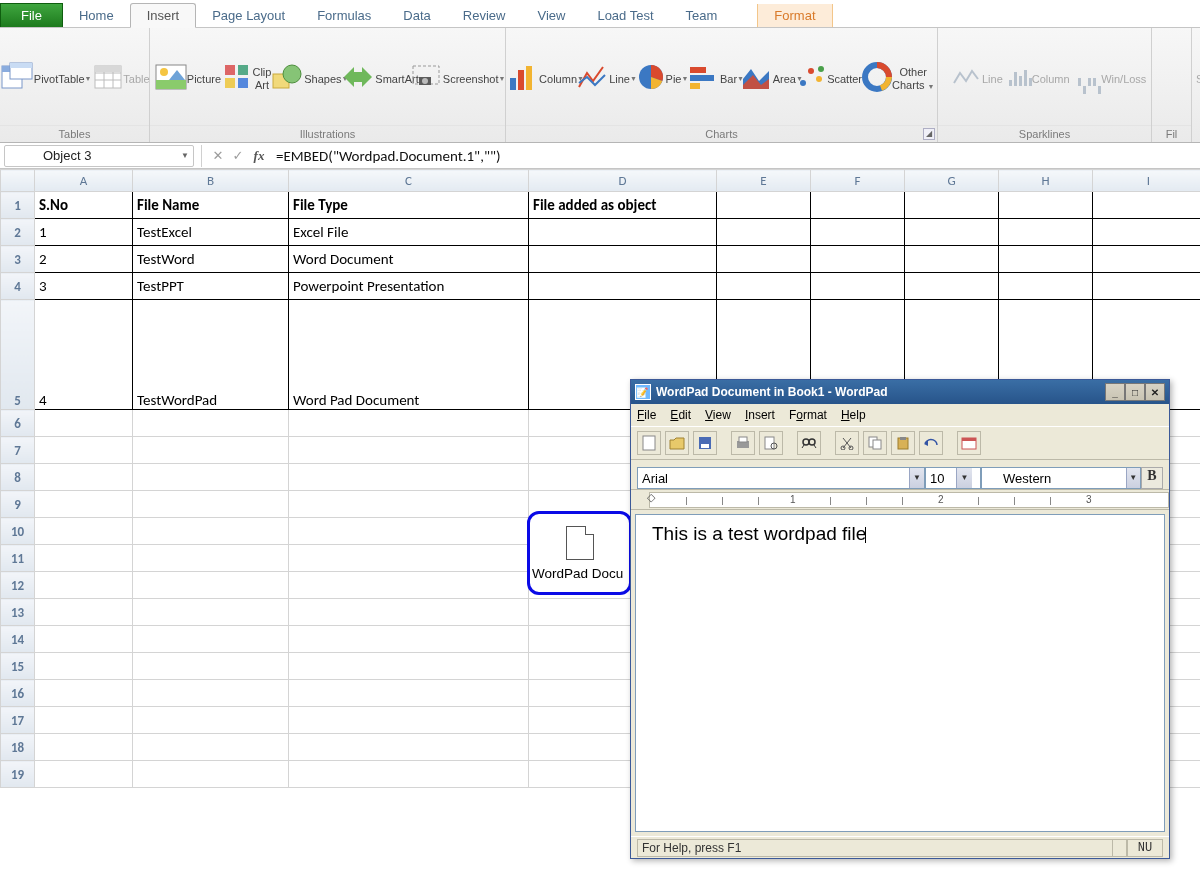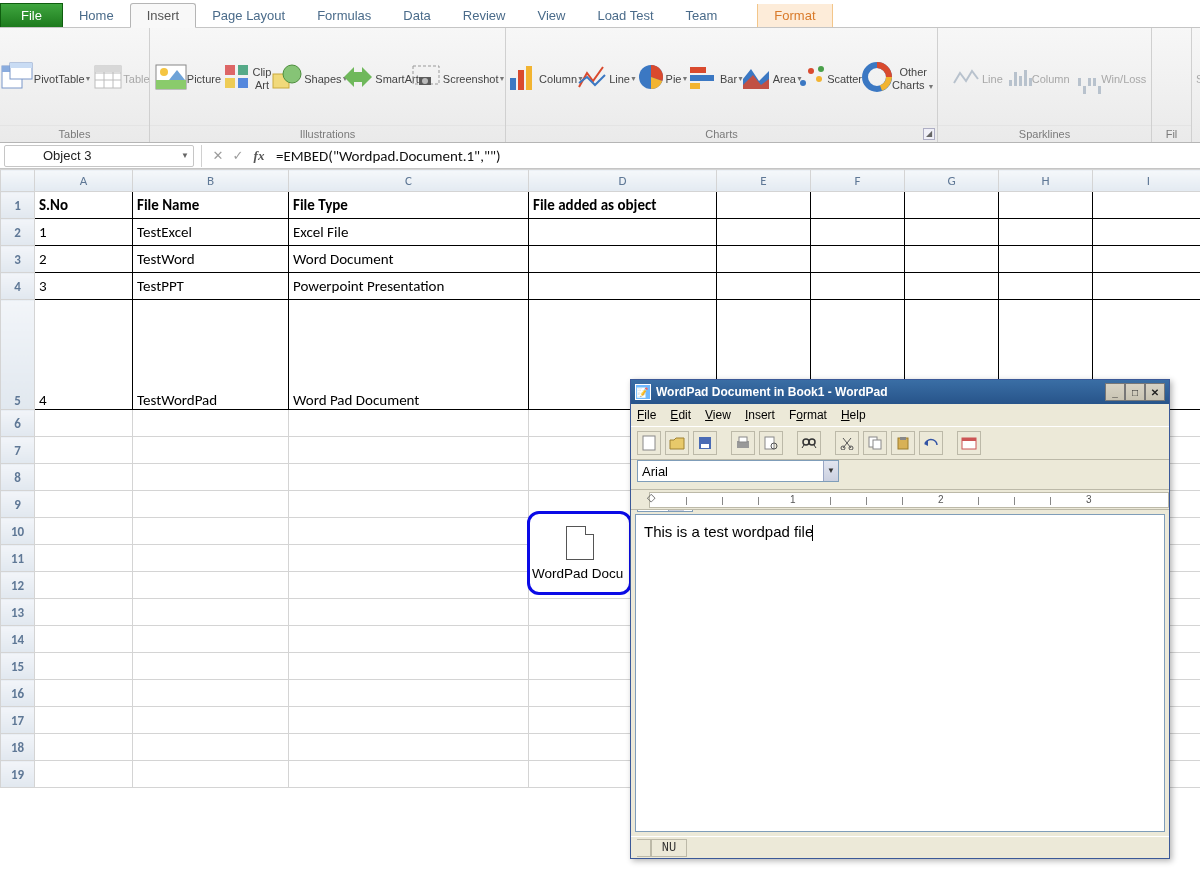--- a/index.html
+++ b/index.html
@@ -191,30 +191,30 @@
     font-size:12px;
   }
   .wp-title .app-icon{width:16px;height:16px;margin-right:5px;background:#6fb8ff;border:1px solid #fff; display:flex;align-items:center;justify-content:center;font-size:10px;}
   .winbtns{margin-left:auto;display:flex;gap:0px;}
   .winbtn{width:20px;height:18px;background:linear-gradient(#d7d3c5,#c9c4b3);border:1px solid #777;color:#222;display:flex;align-items:center;justify-content:center;font-size:10px;font-weight:bold;font-family:Arial;}
   .wp-menu{height:22px;display:flex;align-items:center;padding:0 6px;gap:14px;color:#000;}
   .wp-menu span u{text-decoration:underline;}
   .wp-tb{height:34px;display:flex;align-items:center;padding:0 6px;gap:4px;border-top:1px solid #fff;border-bottom:1px solid #bcb9a8;background:#ece9d8;}
   .tbtn{width:24px;height:24px;border:1px solid #bcb9a8;background:#ece9d8;display:flex;align-items:center;justify-content:center;font-size:12px;}
   .tsep{width:6px;}
-  .wp-tb2{height:30px;display:flex;align-items:flex-start;padding:0 6px;gap:8px;border-bottom:1px solid #bcb9a8;flex-direction:column;}
+  .wp-tb2{height:30px;display:flex;align-items:flex-end;padding:0 6px;border-bottom:1px solid #bcb9a8;}
   .combo{background:#fff;border:1px solid #7f9db9;display:flex;align-items:center;height:22px;}
   .combo input{border:none;outline:none;font-family:Arial;font-size:13px;height:20px;padding:0 4px;}
   .combo .dd3{width:16px;height:20px;background:linear-gradient(#e2e5ef,#cbd0e0);border-left:1px solid #9aa6c4;text-align:center;font-size:8px;line-height:20px;}
   .bbtn{width:22px;height:22px;border:1px solid #aaa;background:#eceade;font-family:"Times New Roman",serif;font-weight:bold;text-align:center;font-size:14px;}
   .wp-ruler{height:20px;background:#ece9d8;border-bottom:1px solid #bcb9a8;position:relative;overflow:hidden;padding-left:18px;}
   .wp-ruler .bar{height:16px;background:#fff;border:1px solid #bcb9a8;margin-top:2px;position:relative;}
   .tick{position:absolute;top:4px;width:1px;height:8px;background:#888;}
   .ticknum{position:absolute;top:1px;font-size:10px;color:#555;}
-  .wp-editor{flex:1;background:#fff;margin:4px;border:1px solid #7f9db9;padding:8px 8px;font-family:Arial;font-size:15px;color:#000;position:relative;}
+  .wp-editor{flex:1;background:#fff;margin:4px;border:1px solid #7f9db9;padding:8px 16px;font-family:Arial;font-size:19px;color:#000;position:relative;}
   .cursor{display:inline-block;width:1px;height:16px;background:#000;vertical-align:middle;margin-left:-1px;}
   .wp-status{height:22px;border-top:1px solid #fff;display:flex;align-items:center;padding:0 6px;color:#333;font-size:12px;background:#ece9d8;}
   .statcell{flex:1;border:1px solid #bcb9a8;padding:0 4px;height:18px;display:flex;align-items:center;}
   .statcell.small{flex:0 0 36px;justify-content:center;font-family:Liberation Mono, monospace;}
   
   .spark-icon{display:inline-flex;gap:2px;align-items:flex-end;height:18px;}
   .spark-icon span{width:3px;background:#b8c2cd;}
 </style>
 </head>
 <body>
@@ -857,16 +857,17 @@
         <span class="tick" style="left:252px;"></span>
       <span class="tick" style="left:328px;"></span>
         <span class="tick" style="left:364px;"></span>
         <span class="tick" style="left:400px;"></span>
     </div>
   </div>
   <div class="wp-editor">
     <span>This is a test wordpad file</span><span class="cursor"></span>
   </div>
   <div class="wp-status">
+    <div class="statcell">For Help, press F1</div>
     <div class="statcell small" style="flex:0 0 14px;border-left:none;"></div>
     <div class="statcell small">NU</div>
   </div>
 </div>
 
 </body></html>

